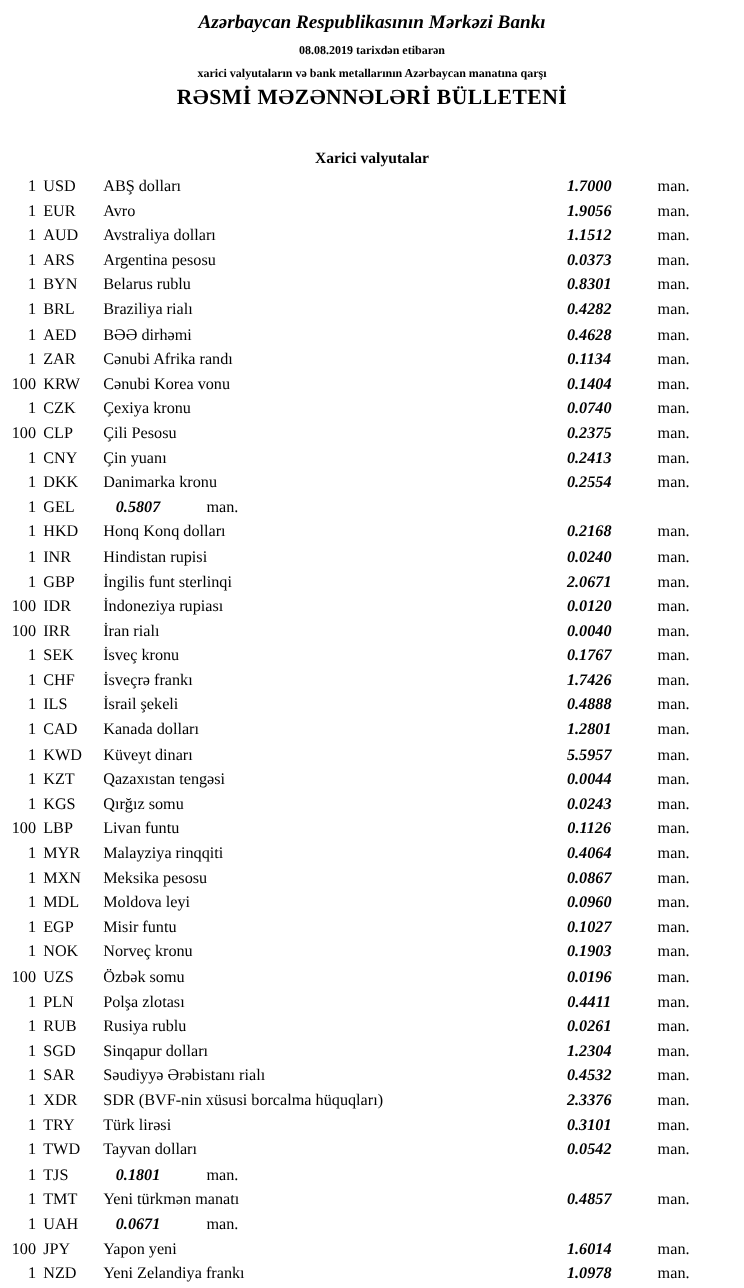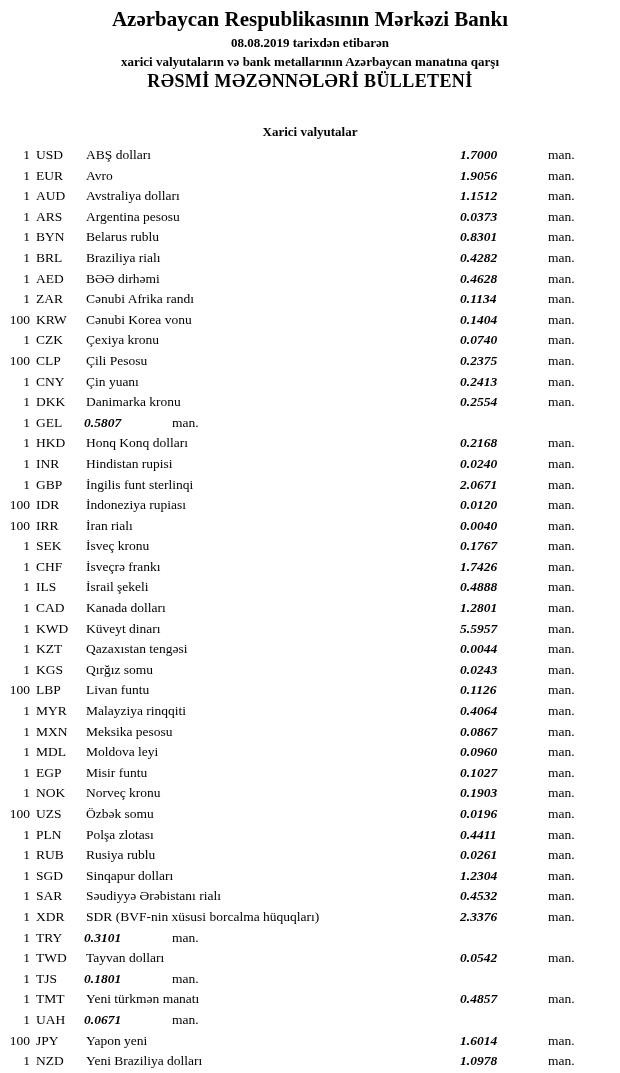--- a/index.html
+++ b/index.html
@@ -13,27 +13,28 @@
   body {
     width: 620px;
     height: 1073px;
     overflow: hidden;
     padding-top: 8px;
   }
   .page { width: 620px; }
 
   header { text-align: center; }
   .bank-name {
-    font-size: 21px;
+    font-size: 16px;
     font-weight: bold;
     line-height: 22px;
     margin: 0 0 3px 0;
+    font-style: italic;
   }
   .header-sub {
-    font-size: 13px;
+    font-size: 10px;
     font-weight: bold;
     line-height: 19px;
   }
   .doc-title {
     font-size: 18px;
     font-weight: bold;
     line-height: 20px;
     letter-spacing: 0.4px;
   }
 
@@ -68,21 +69,21 @@
     margin-left: 6px;
   }
   .name {
     flex: 1 1 auto;
     padding-left: 2px;
     overflow: hidden;
   }
   .rate {
     flex: 0 0 auto;
     width: 62px;
-    text-align: left;
+    text-align: center;
     font-weight: bold;
     font-style: italic;
   }
   .unit {
     flex: 0 0 auto;
     width: 42px;
     margin-left: 26px;
     text-align: left;
   }
 </style>
@@ -361,20 +362,21 @@
       <div class="row">
         <span class="qty">1</span>
         <span class="code">XDR</span>
         <span class="name">SDR (BVF-nin xüsusi borcalma hüquqları)</span>
         <span class="rate">2.3376</span>
         <span class="unit">man.</span>
       </div>
       <div class="row">
         <span class="qty">1</span>
         <span class="code">TRY</span>
+        <span class="name">Türk lirəsi</span>
         <span class="rate">0.3101</span>
         <span class="unit">man.</span>
       </div>
       <div class="row">
         <span class="qty">1</span>
         <span class="code">TWD</span>
         <span class="name">Tayvan dolları</span>
         <span class="rate">0.0542</span>
         <span class="unit">man.</span>
       </div>
@@ -400,18 +402,18 @@
       <div class="row">
         <span class="qty">100</span>
         <span class="code">JPY</span>
         <span class="name">Yapon yeni</span>
         <span class="rate">1.6014</span>
         <span class="unit">man.</span>
       </div>
       <div class="row">
         <span class="qty">1</span>
         <span class="code">NZD</span>
-        <span class="name">Yeni Braziliya dolları</span>
+        <span class="name">Yeni Zelandiya frankı</span>
         <span class="rate">1.0978</span>
         <span class="unit">man.</span>
       </div>
     </div>
 </div>
 
 </body></html>

